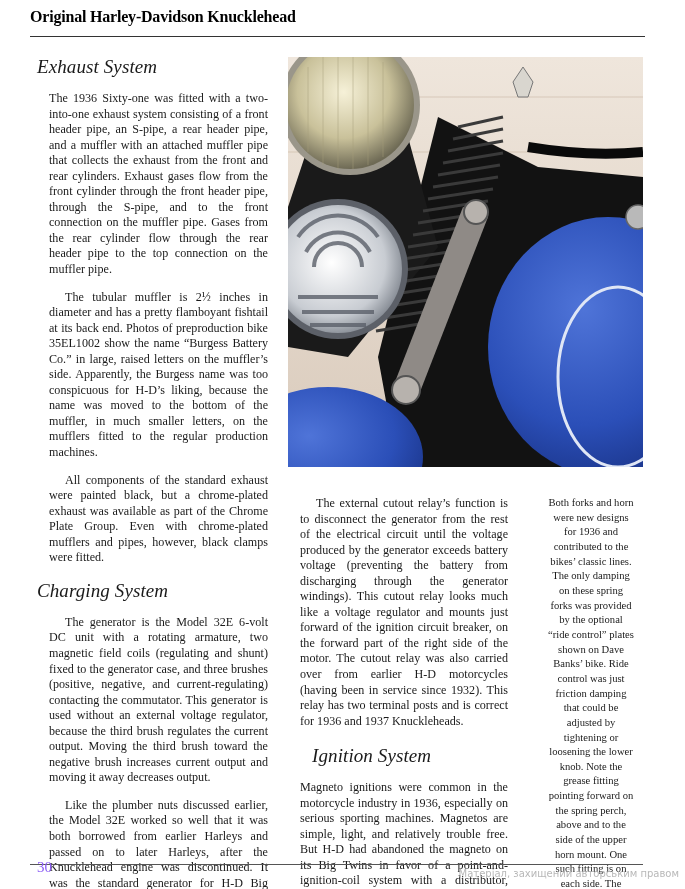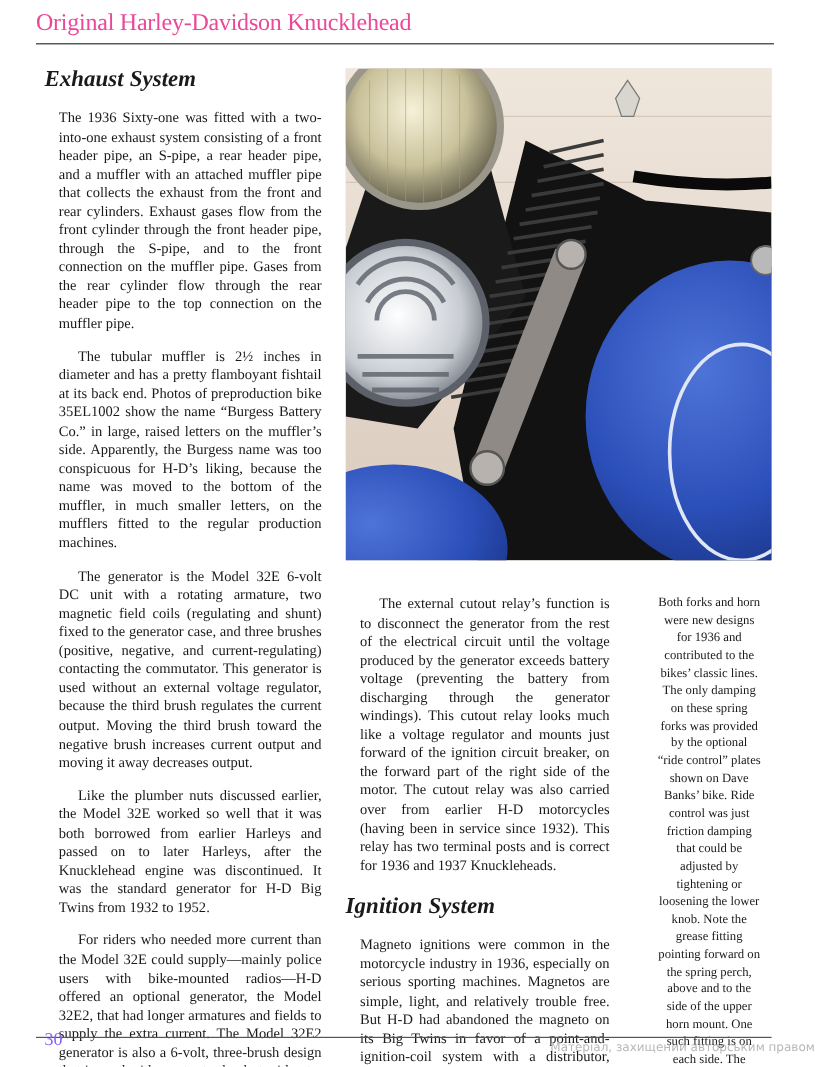--- a/index.html
+++ b/index.html
@@ -1,41 +1,43 @@
 <!DOCTYPE html>
 <html><head>
   <meta charset="utf-8">
   <style>
     html, body { margin: 0; padding: 0; background: #ffffff; }
     body { width: 685px; height: 889px; position: relative; overflow: hidden;
            font-family: "Liberation Serif", "DejaVu Serif", serif; color: #1a1a1a; }
-    .running-head { position: absolute; left: 30px; top: 8px; font-size: 20px; letter-spacing: -0.2px; color: #ec4899; }
+    .running-head { position: absolute; left: 30px; top: 8px; font-size: 16px; letter-spacing: -0.2px; color: #000000; font-weight: bold; }
     .head-rule { position: absolute; left: 30px; top: 36px; width: 615px; height: 0; border-top: 1.2px solid #333; }
     .col { position: absolute; font-size: 12.1px; line-height: 15.55px; text-align: justify; hyphens: manual; }
     .col p { margin: 12px; text-indent: 16px; }
     .col p.first { text-indent: 0; }
-    .col h2 { margin: 0; font-size: 19px; font-style: italic; font-weight: bold; line-height: 24px; letter-spacing: 0.1px; }
+    .col h2 { margin: 0; font-size: 19px; font-style: italic; font-weight: normal; line-height: 24px; letter-spacing: 0.1px; }
     #col-left { left: 37px; top: 55px; width: 243px; }
     #col-mid { left: 288px; top: 484px; width: 232px; }
     #col-right { left: 536px; top: 484px; width: 110px; font-size: 10.6px; line-height: 14.65px; text-align: center; }
     .photo { position: absolute; left: 288px; top: 57px; width: 355px; height: 410px; overflow: hidden; background: #e7dcd2; }
     .foot-rule { position: absolute; left: 30px; top: 864px; width: 613px; border-top: 1.2px solid #555; }
     .folio { position: absolute; left: 37px; top: 859px; font-size: 15px; color: #8b5cf6; }
     .watermark { position: absolute; right: 6px; top: 868px; font-family: "DejaVu Sans", sans-serif; font-size: 10px; color: #b8b8b8; }
   </style>
 </head>
 <body>
 
 <div class="running-head">Original Harley-Davidson Knucklehead</div>
 <div class="head-rule"></div>
 
 <div id="col-left" class="col">
   <h2 style="margin-bottom:2px;">Exhaust System</h2>
   <p class="first">The 1936 Sixty-one was fitted with a two-into-one exhaust system consisting of a front header pipe, an S-pipe, a rear header pipe, and a muffler with an attached muffler pipe that collects the exhaust from the front and rear cylinders. Exhaust gases flow from the front cylinder through the front header pipe, through the S-pipe, and to the front connection on the muffler pipe. Gases from the rear cylinder flow through the rear header pipe to the top connection on the muffler pipe.</p>
   <p>The tubular muffler is 2½ inches in diameter and has a pretty flamboyant fishtail at its back end. Photos of preproduction bike 35EL1002 show the name “Burgess Battery Co.” in large, raised letters on the muffler’s side. Apparently, the Burgess name was too conspicuous for H-D’s liking, because the name was moved to the bottom of the muffler, in much smaller letters, on the mufflers fitted to the regular production machines.</p>
+  <p>All components of the standard exhaust were painted black, but a chrome-plated exhaust was available as part of the Chrome Plate Group. Even with chrome-plated mufflers and pipes, however, black clamps were fitted.</p>
+  <h2 style="margin-top:13px; margin-bottom:2px;">Charging System</h2>
   <p>The generator is the Model 32E 6-volt DC unit with a rotating armature, two magnetic field coils (regulating and shunt) fixed to the generator case, and three brushes (positive, negative, and current-regulating) contacting the commutator. This generator is used without an external voltage regulator, because the third brush regulates the current output. Moving the third brush toward the negative brush increases current output and moving it away decreases output.</p>
   <p>Like the plumber nuts discussed earlier, the Model 32E worked so well that it was both borrowed from earlier Harleys and passed on to later Harleys, after the Knucklehead engine was discontinued. It was the standard generator for H-D Big Twins from 1932 to 1952.</p>
   <p>For riders who needed more current than the Model 32E could supply—mainly police users with bike-mounted radios—H-D offered an optional generator, the Model 32E2, that had longer armatures and fields to supply the extra current. The Model 32E2 generator is also a 6-volt, three-brush design that is used with a cutout relay but without a voltage regulator. It was optional from 1936 to 1938.</p>
 </div>
 
 <div class="photo">
   <svg width="355" height="410" viewBox="0 0 355 410" xmlns="http://www.w3.org/2000/svg">
     <defs>
       <linearGradient id="wall" x1="0" y1="0" x2="0" y2="1">
         <stop offset="0" stop-color="#efe6dc"></stop>
@@ -121,21 +123,21 @@
     <circle cx="350" cy="160" r="12" fill="#b9b9b9" stroke="#666" stroke-width="1.5"></circle>
 
     <ellipse cx="40" cy="400" rx="95" ry="70" fill="url(#tank)"></ellipse>
 
     <path d="M240 90 Q300 100 355 95" stroke="#0a0a0a" stroke-width="10" fill="none"></path>
   </svg>
 </div>
 
 <div id="col-mid" class="col">
   <p>The external cutout relay’s function is to disconnect the generator from the rest of the electrical circuit until the voltage produced by the generator exceeds battery voltage (preventing the battery from discharging through the generator windings). This cutout relay looks much like a voltage regulator and mounts just forward of the ignition circuit breaker, on the forward part of the right side of the motor. The cutout relay was also carried over from earlier H-D motorcycles (having been in service since 1932). This relay has two terminal posts and is correct for 1936 and 1937 Knuckleheads.</p>
-  <h2 style="margin-top:15px; margin-bottom:3px;">Ignition System</h2>
+  <h2 style="margin-top:15px; margin-bottom:3px;margin-left:24px;">Ignition System</h2>
   <p class="first">Magneto ignitions were common in the motorcycle industry in 1936, especially on serious sporting machines. Magnetos are simple, light, and relatively trouble free. But H-D had abandoned the magneto on its Big Twins in favor of a point-and-ignition-coil system with a distributor, because coil-stoked ignitions give a hotter spark at start-up, and made the kickstart ritual more of a sure thing, especially in cold weather.</p>
 
 </div>
 
 <div id="col-right" class="col">
   <p class="first">Both forks and horn were new designs for 1936 and contributed to the bikes’ classic lines. The only damping on these spring forks was provided by the optional “ride control” plates shown on Dave Banks’ bike. Ride control was just friction damping that could be adjusted by tightening or loosening the lower knob. Note the grease fitting pointing forward on the spring perch, above and to the side of the upper horn mount. One such fitting is on each side. The fittings were in this location from 1936 through 1938. In 1939, the grease fittings were moved to the side of the spring perch and made to point to the sides.</p>
 </div>
 
 <div class="foot-rule"></div>
 <div class="folio">30</div>

